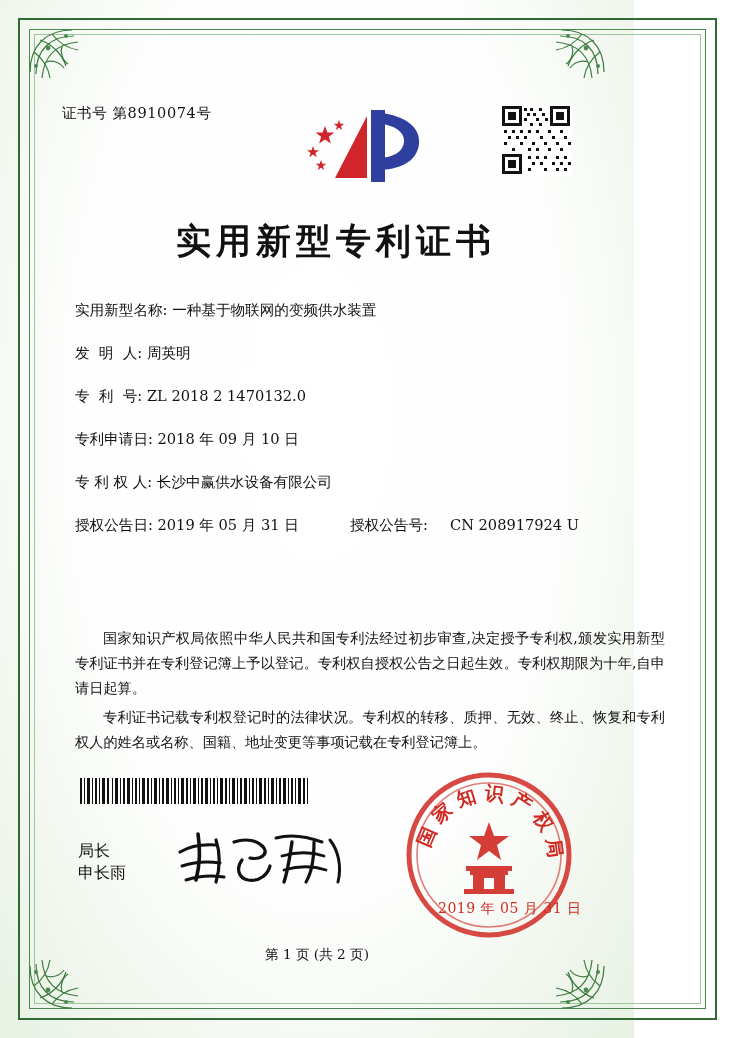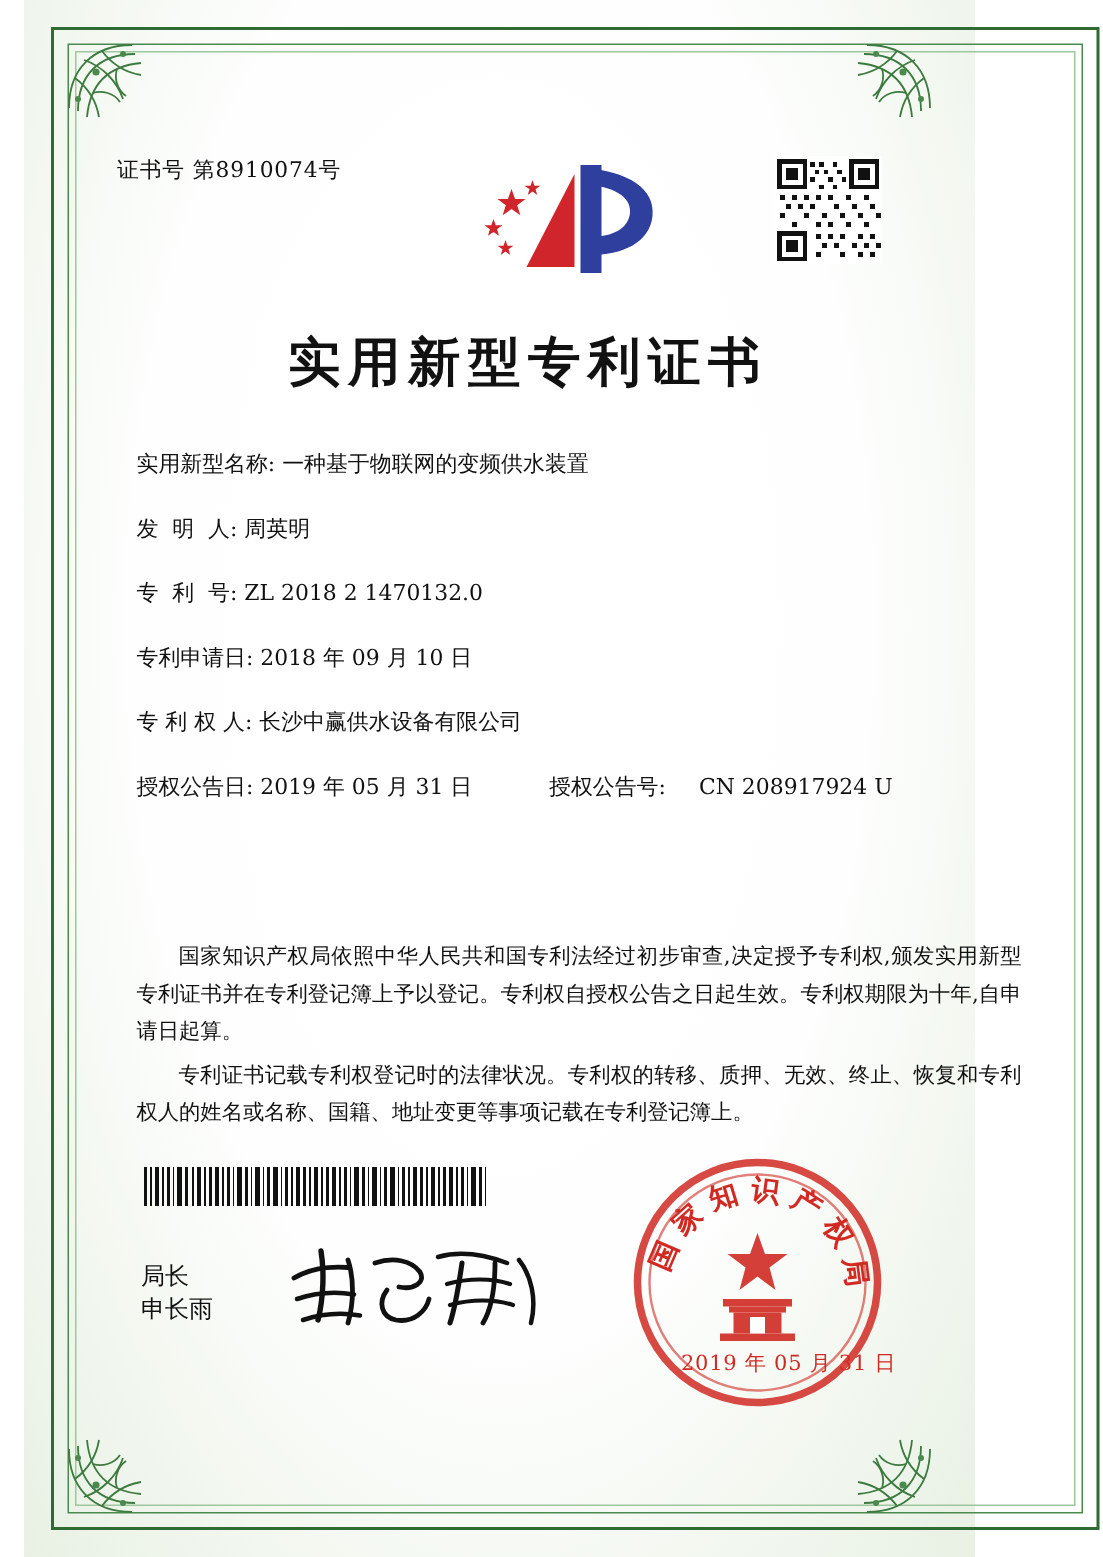--- a/index.html
+++ b/index.html
@@ -12,21 +12,21 @@
     height: 1038px;
     position: relative;
     font-family: "DejaVu Serif", "Liberation Serif", serif;
     color: #1b1b1b;
     overflow: hidden;
   }
 
   
   .page {
     position: absolute;
-    left: 16px; top: 0;
+    left: 0; top: 0;
     width: 634px; height: 1038px;
     background:
       radial-gradient(ellipse at 50% 40%, #ffffff 0%, #fdfefd 55%, #f2f7ef 78%, #e8f1e4 100%);
   }
 
   
   .frame-outer {
     position: absolute;
     left: 18px; top: 18px;
     width: 699px; height: 1002px;
@@ -505,15 +505,16 @@
       <defs>
         <path id="sealArc" d="M 25 90 A 60 60 0 0 1 145 90"></path>
       </defs>
       <text font-family="'DejaVu Serif','Liberation Serif',serif" font-size="19" font-weight="bold" fill="#d02a23" letter-spacing="7">
         <textPath href="#sealArc" startOffset="6%">国家知识产权局</textPath>
       </text>
     </svg>
   </div>
   <div class="seal-date">2019 年 05 月 31 日</div>
 
+  <div class="page-no">第 1 页 (共 2 页)</div>
   <div class="footnote">其他事项参见背面</div>
 
 </div>
 
 </body></html>

